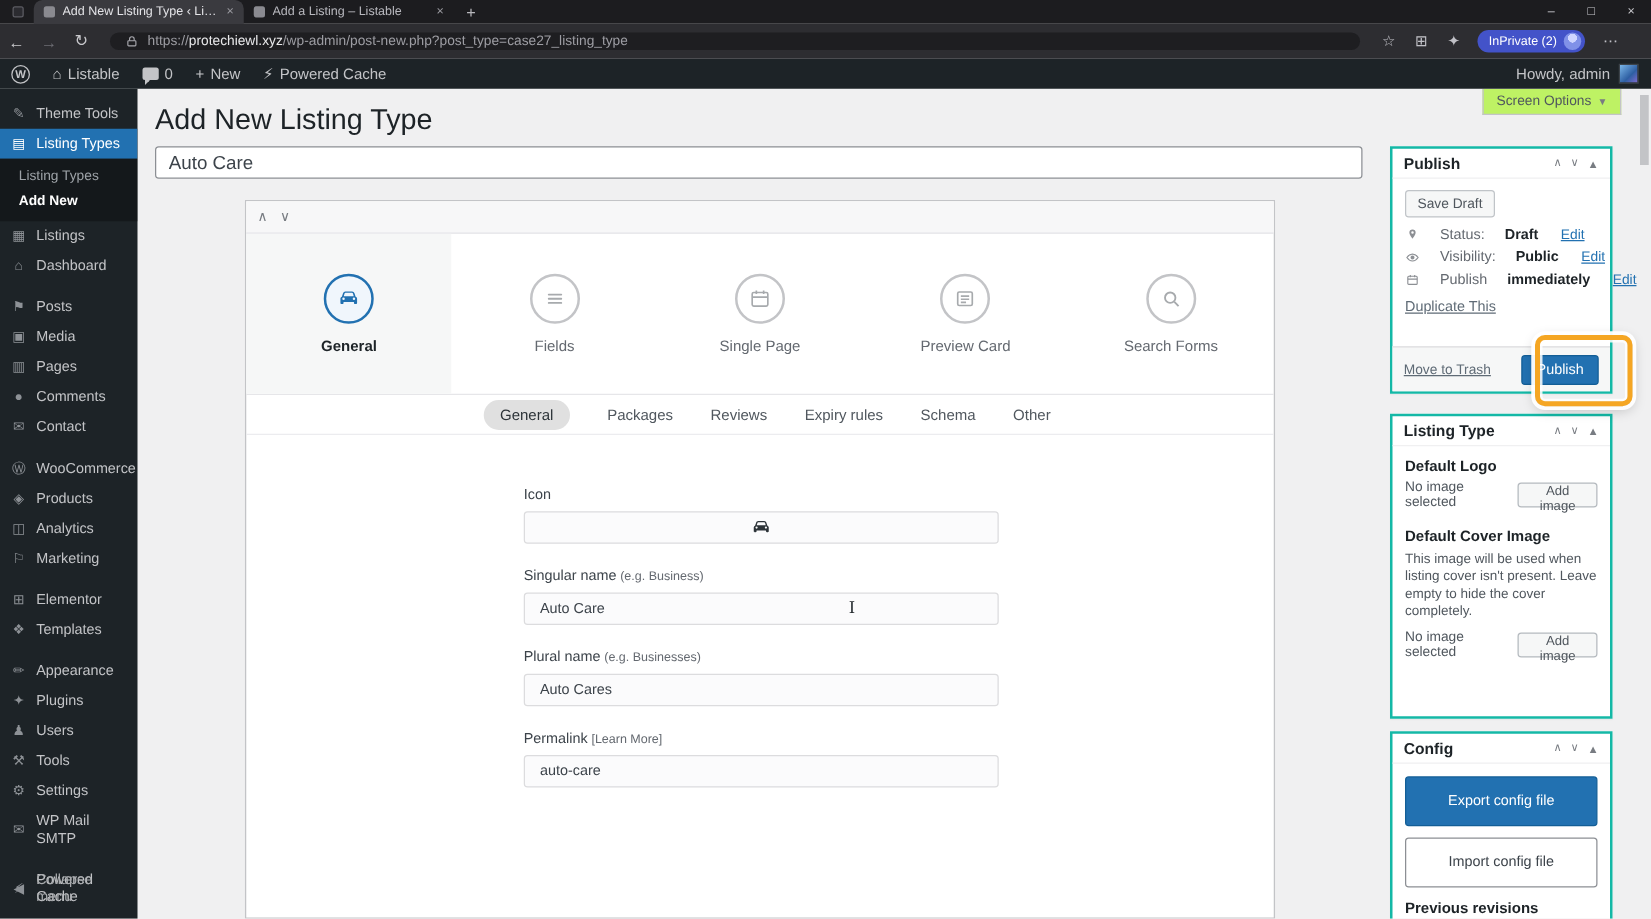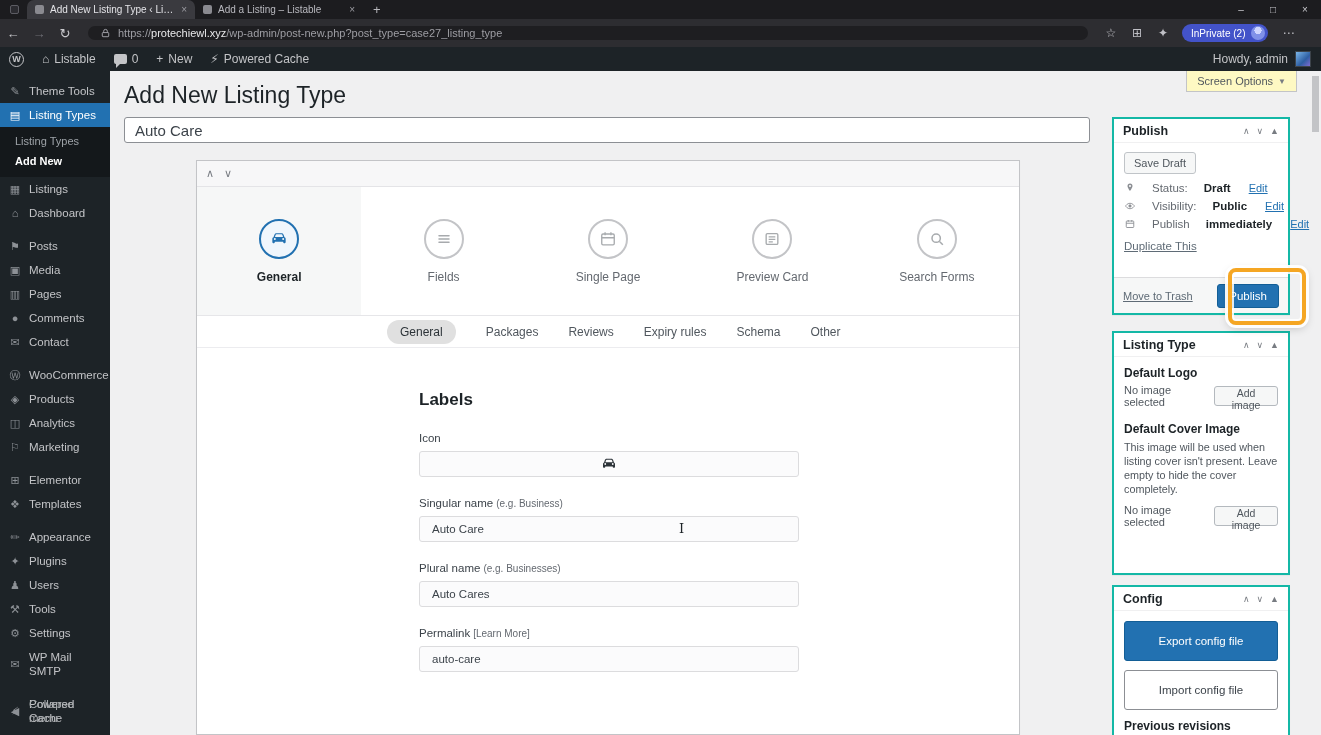--- a/index.html
+++ b/index.html
@@ -49,21 +49,21 @@
   .menu-item.active { background:#2271b1; color:#fff; }
   .menu-item.active .ico { color:#fff; }
   .menu-item.gap { margin-top:9px; }
   #submenu { background:#14181b; padding:4px 0 6px; }
   #submenu .sub-item { padding:4px 8px 4px 15px; color:#9ea3a8; font-size:11px; }
   #submenu .sub-item.current { color:#fff; font-weight:bold; }
   #collapse { position:absolute; bottom:5px; left:0; width:110px; color:#a7aaad; }
 
   
   #content { position:absolute; left:110px; top:71px; width:1211px; height:664px; background:#f0f0f1; overflow:hidden; z-index:3; }
-  #screen-options { position:absolute; right:24px; top:0; height:21px; background:#fef9c3; border:1px solid #c3c4c7; border-top:none; font-size:11px; color:#50575e; display:flex; align-items:center; gap:5px; padding:0 10px; }
+  #screen-options { position:absolute; right:24px; top:0; height:21px; background:#bef264; border:1px solid #c3c4c7; border-top:none; font-size:11px; color:#50575e; display:flex; align-items:center; gap:5px; padding:0 10px; }
   #screen-options .caret { font-size:8px; color:#787c82; }
   #page-title { position:absolute; left:14px; top:11px; font-size:23px; font-weight:400; color:#1d2327; }
   #title-input { position:absolute; left:14px; top:46px; width:966px; height:26px; border:1px solid #8c8f94; border-radius:3px; background:#fff; font-size:15px; color:#3c434a; padding:0 10px; font-family:inherit; }
 
   
   #metabox { position:absolute; left:86px; top:89px; width:824px; height:575px; background:#fff; border:1px solid #c3c4c7; box-shadow:0 1px 1px rgba(0,0,0,.04); }
   #metabox-header { height:26px; background:#f7f7f8; border-bottom:1px solid #e4e4e7; display:flex; align-items:center; gap:10px; padding:0 9px; color:#787c82; font-size:11px; }
   #icon-tabs { display:flex; height:129px; border-bottom:1px solid #e6e6e9; }
   .icon-tab { flex:1; display:flex; flex-direction:column; align-items:center; justify-content:center; gap:11px; color:#646970; font-size:12px; }
   .icon-tab.active { background:#f6f7f7; color:#1d2327; font-weight:bold; }
@@ -392,21 +392,20 @@
         <div class="sub-tab">Reviews</div>
 
         <div class="sub-tab">Expiry rules</div>
 
         <div class="sub-tab">Schema</div>
 
         <div class="sub-tab">Other</div>
       </div>
 
     <div id="labels-form">
-      <div id="labels-heading">Labels</div>
 
       <div class="field">
         <div class="field-label">Icon</div>
         <div class="icon-box">
           <span>
             <svg width="18" height="18" viewBox="0 0 24 24" fill="currentColor">
                 <path d="M6.5 6.8C6.8 5.8 7.7 5 8.8 5h6.4c1.1 0 2 .8 2.3 1.8L18.6 10c.9.3 1.4 1 1.4 1.9V16c0 .55-.45 1-1 1h-1c-.55 0-1-.45-1-1v-.8H7V16c0 .55-.45 1-1 1H5c-.55 0-1-.45-1-1v-4.1c0-.9.6-1.6 1.4-1.9l1.1-3.2zM8 7l-.8 2.5h9.6L16 7c-.1-.4-.5-.7-.9-.7H8.9c-.4 0-.8.3-.9.7zM7 13.2a1.2 1.2 0 100-2.4 1.2 1.2 0 000 2.4zm10 0a1.2 1.2 0 100-2.4 1.2 1.2 0 000 2.4z"></path>
               </svg>
           </span>
         </div>

